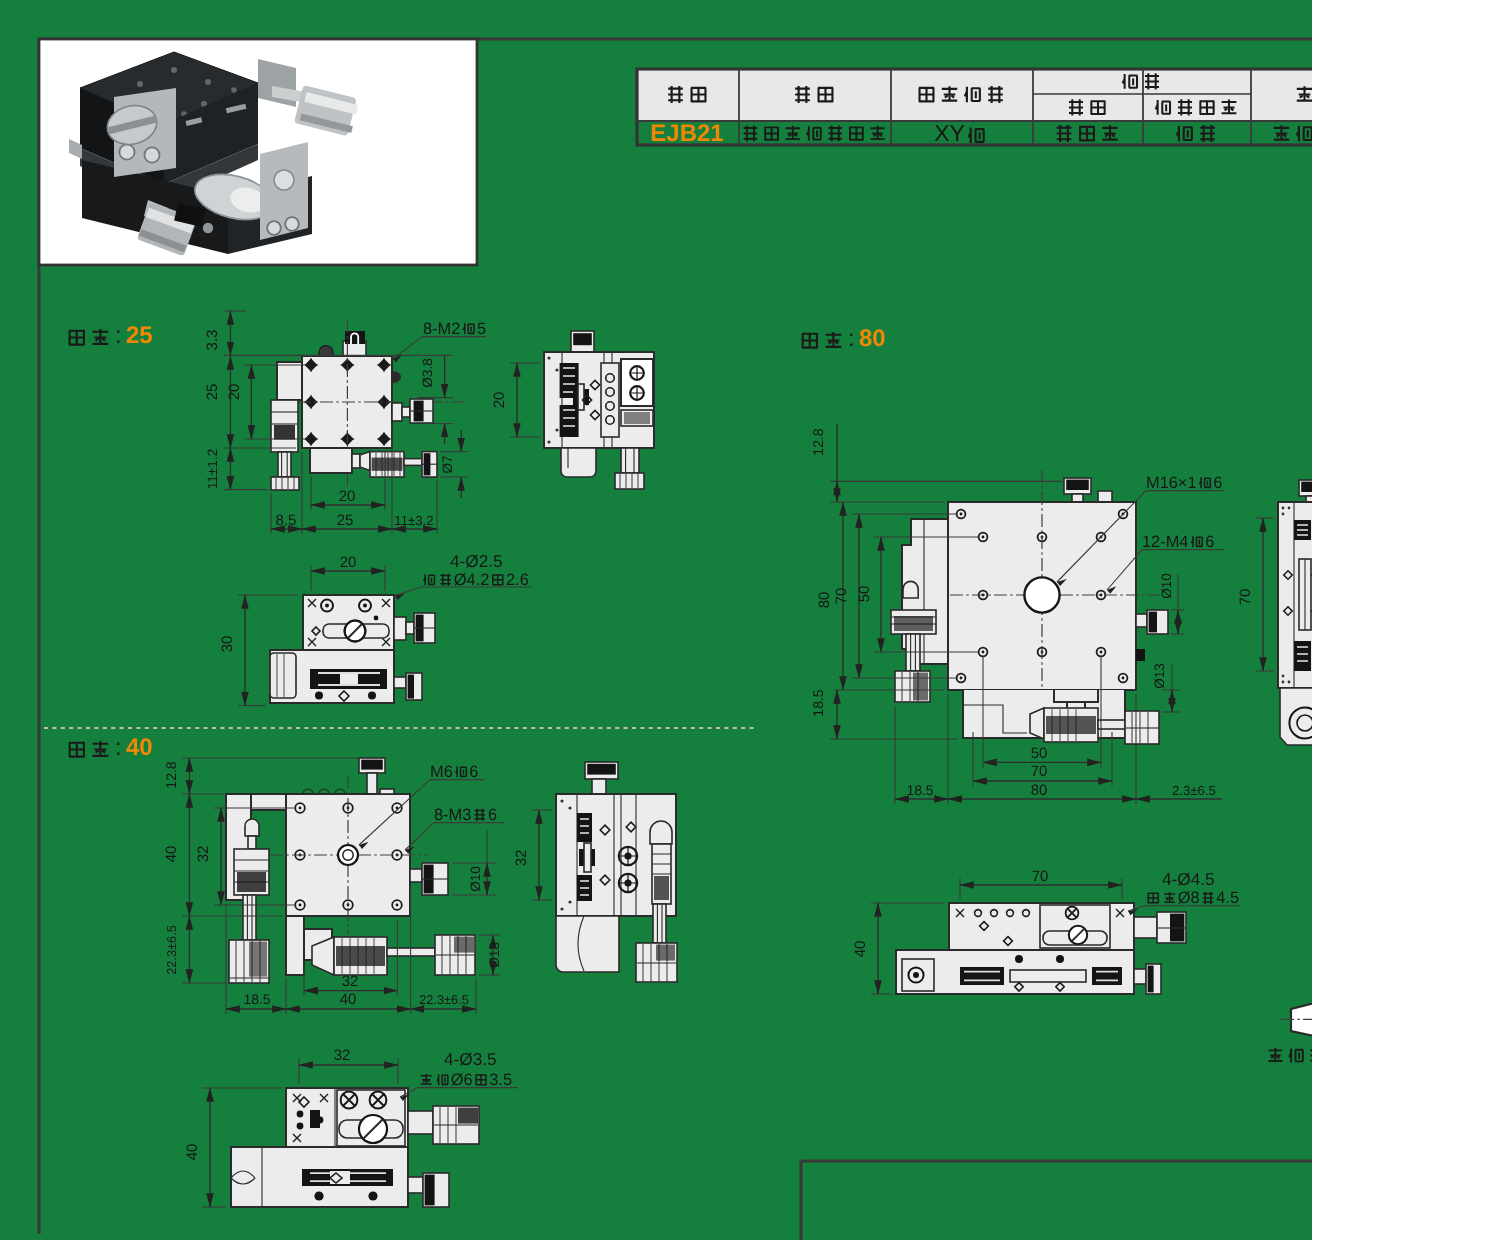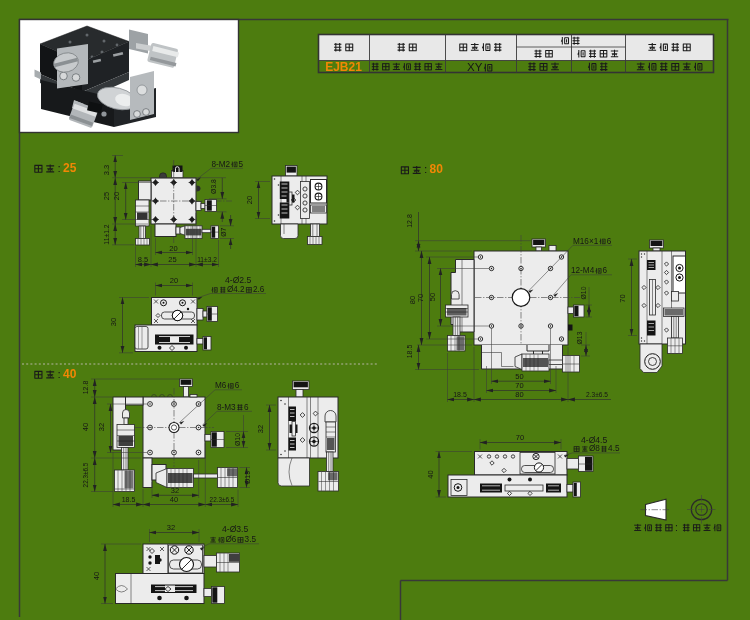--- a/index.html
+++ b/index.html
@@ -1,14 +1,14 @@
 <!DOCTYPE html>
 <html><head><meta charset="utf-8"><style>
 html,body{margin:0;padding:0;background:#fff}
-#pg{position:relative;width:750px;height:620px;background:#4d7c0f;overflow:hidden}
+#pg{position:relative;width:656px;height:620px;background:#15803d;overflow:hidden}
 svg{position:absolute;left:0;top:0}
 text{font-family:"Liberation Sans",sans-serif}
 .b{fill:#ececec;stroke:#2a2a2a;stroke-width:1}
 .bl{fill:#ececec;stroke:#2a2a2a;stroke-width:.8}
 .w{fill:#fff;stroke:#2a2a2a;stroke-width:1}
 .k{fill:#141414;stroke:none}
 .ln{stroke:#2a2a2a;stroke-width:1;fill:none}
 .fr{stroke:#383838;stroke-width:1.5;fill:none}
 .tn{stroke:#2a2a2a;stroke-width:.55;fill:none}
 .d{stroke:#2f2f2f;stroke-width:.7;fill:none}

